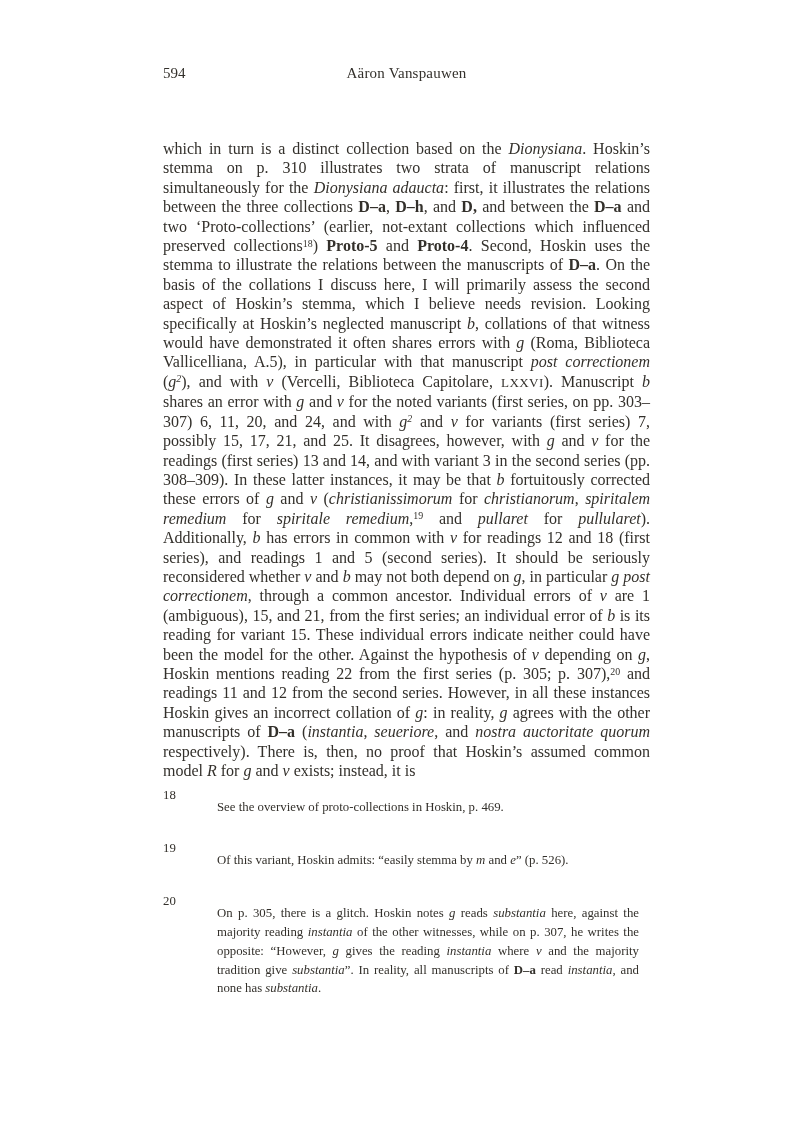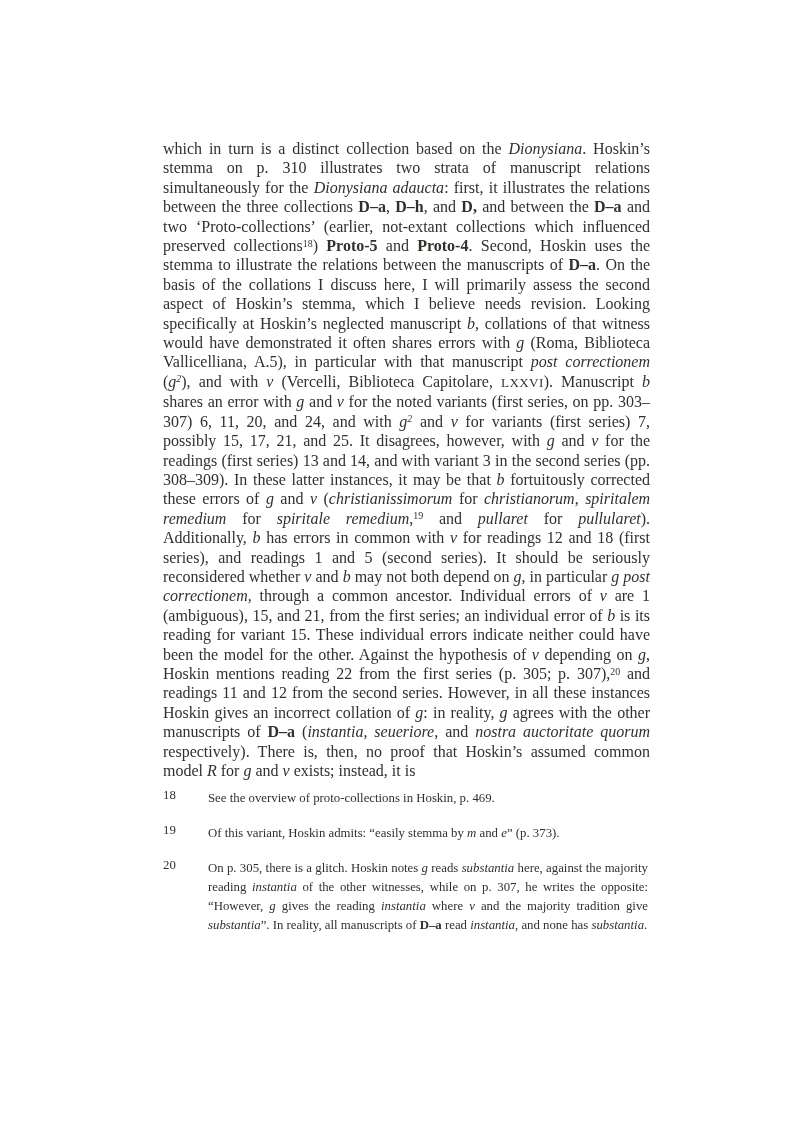--- a/index.html
+++ b/index.html
@@ -64,51 +64,55 @@
     align-items:flex-start;
     margin-bottom:10px;
   }
   .fn-num{
     flex:0 0 42px;
   }
   .fn-text{
     flex:1 1 auto;
     text-align:justify;
     text-justify:inter-word;
-    margin:3px;
+    margin:12px;
   }
   .it{font-style:italic;}
   .bd{font-weight:bold;}
   .sc{font-size:0.82em;letter-spacing:0.03em;}
   .sup{
     font-size:0.62em;
     line-height:0;
     position:relative;
     top:-0.45em;
     vertical-align:baseline;
   }
 </style>
 </head>
 <body>
 
 <div class="page">
 
+  <header class="page-header">
+    <span class="page-number">594</span>
+    <span class="running-title">Aäron Vanspauwen</span>
+  </header>
 
   <main class="body-text">
     <p class="paragraph"><span>which in turn is a distinct collection based on the </span><span class="it">Dionysiana</span><span>. Hoskin’s stemma on p. 310 illustrates two strata of manuscript relations simultaneously for the </span><span class="it">Dionysiana adaucta</span><span>: first, it illustrates the relations between the three collections </span><span class="bd">D–a</span><span>, </span><span class="bd">D–h</span><span>, and </span><span class="bd">D,</span><span> and between the </span><span class="bd">D–a</span><span> and two ‘Proto-collections’ (earlier, not-extant collections which influenced preserved collections</span><span class="sup">18</span><span>) </span><span class="bd">Proto-5</span><span> and </span><span class="bd">Proto-4</span><span>. Second, Hoskin uses the stemma to illustrate the relations between the manuscripts of </span><span class="bd">D–a</span><span>. On the basis of the collations I discuss here, I will primarily assess the second aspect of Hoskin’s stemma, which I believe needs revision. Looking specifically at Hoskin’s neglected manuscript </span><span class="it">b</span><span>, collations of that witness would have demonstrated it often shares errors with </span><span class="it">g</span><span> (Roma, Biblioteca Vallicelliana, A.5), in particular with that manuscript </span><span class="it">post correctionem</span><span> (</span><span class="it">g</span><span class="it sup">2</span><span>), and with </span><span class="it">v</span><span> (Vercelli, Biblioteca Capitolare, </span><span class="sc">LXXVI</span><span>). Manuscript </span><span class="it">b</span><span> shares an error with </span><span class="it">g</span><span> and </span><span class="it">v</span><span> for the noted variants (first series, on pp. 303–307) 6, 11, 20, and 24, and with </span><span class="it">g</span><span class="it sup">2</span><span> and </span><span class="it">v</span><span> for variants (first series) 7, possibly 15, 17, 21, and 25. It disagrees, however, with </span><span class="it">g</span><span> and </span><span class="it">v</span><span> for the readings (first series) 13 and 14, and with variant 3 in the second series (pp. 308–309). In these latter instances, it may be that </span><span class="it">b</span><span> fortuitously corrected these errors of </span><span class="it">g</span><span> and </span><span class="it">v</span><span> (</span><span class="it">christianissimorum</span><span> for </span><span class="it">christianorum</span><span>, </span><span class="it">spiritalem remedium</span><span> for </span><span class="it">spiritale remedium</span><span>,</span><span class="sup">19</span><span> and </span><span class="it">pullaret</span><span> for </span><span class="it">pullularet</span><span>). Additionally, </span><span class="it">b</span><span> has errors in common with </span><span class="it">v</span><span> for readings 12 and 18 (first series), and readings 1 and 5 (second series). It should be seriously reconsidered whether </span><span class="it">v</span><span> and </span><span class="it">b</span><span> may not both depend on </span><span class="it">g</span><span>, in particular </span><span class="it">g post correctionem</span><span>, through a common ancestor. Individual errors of </span><span class="it">v</span><span> are 1 (ambiguous), 15, and 21, from the first series; an individual error of </span><span class="it">b</span><span> is its reading for variant 15. These individual errors indicate neither could have been the model for the other. Against the hypothesis of </span><span class="it">v</span><span> depending on </span><span class="it">g</span><span>, Hoskin mentions reading 22 from the first series (p. 305; p. 307),</span><span class="sup">20</span><span> and readings 11 and 12 from the second series. However, in all these instances Hoskin gives an incorrect collation of </span><span class="it">g</span><span>: in reality, </span><span class="it">g</span><span> agrees with the other manuscripts of </span><span class="bd">D–a</span><span> (</span><span class="it">instantia</span><span>, </span><span class="it">seueriore</span><span>, and </span><span class="it">nostra auctoritate quorum</span><span> respectively). There is, then, no proof that Hoskin’s assumed common model </span><span class="it">R</span><span> for </span><span class="it">g</span><span> and </span><span class="it">v</span><span> exists; instead, it is</span></p>
   </main>
 
   <section class="footnotes" id="footnotes">
       <div class="footnote">
         <span class="fn-num">18</span>
         <p class="fn-text"><span>See the overview of proto-collections in Hoskin, p. 469.</span></p>
       </div>
       <div class="footnote">
         <span class="fn-num">19</span>
-        <p class="fn-text"><span>Of this variant, Hoskin admits: “easily stemma by </span><span class="it">m</span><span> and </span><span class="it">e</span><span>” (p. 373).</span></p>
+        <p class="fn-text"><span>Of this variant, Hoskin admits: “easily stemma by </span><span class="it">m</span><span> and </span><span class="it">e</span><span>” (p. 526).</span></p>
       </div>
       <div class="footnote">
         <span class="fn-num">20</span>
         <p class="fn-text"><span>On p. 305, there is a glitch. Hoskin notes </span><span class="it">g</span><span> reads </span><span class="it">substantia</span><span> here, against the majority reading </span><span class="it">instantia</span><span> of the other witnesses, while on p. 307, he writes the opposite: “However, </span><span class="it">g</span><span> gives the reading </span><span class="it">instantia</span><span> where </span><span class="it">v</span><span> and the majority tradition give </span><span class="it">substantia</span><span>”. In reality, all manuscripts of </span><span class="bd">D–a</span><span> read </span><span class="it">instantia</span><span>, and none has </span><span class="it">substantia</span><span>.</span></p>
       </div>
     </section>
 
 </div>
 
 </body></html>

